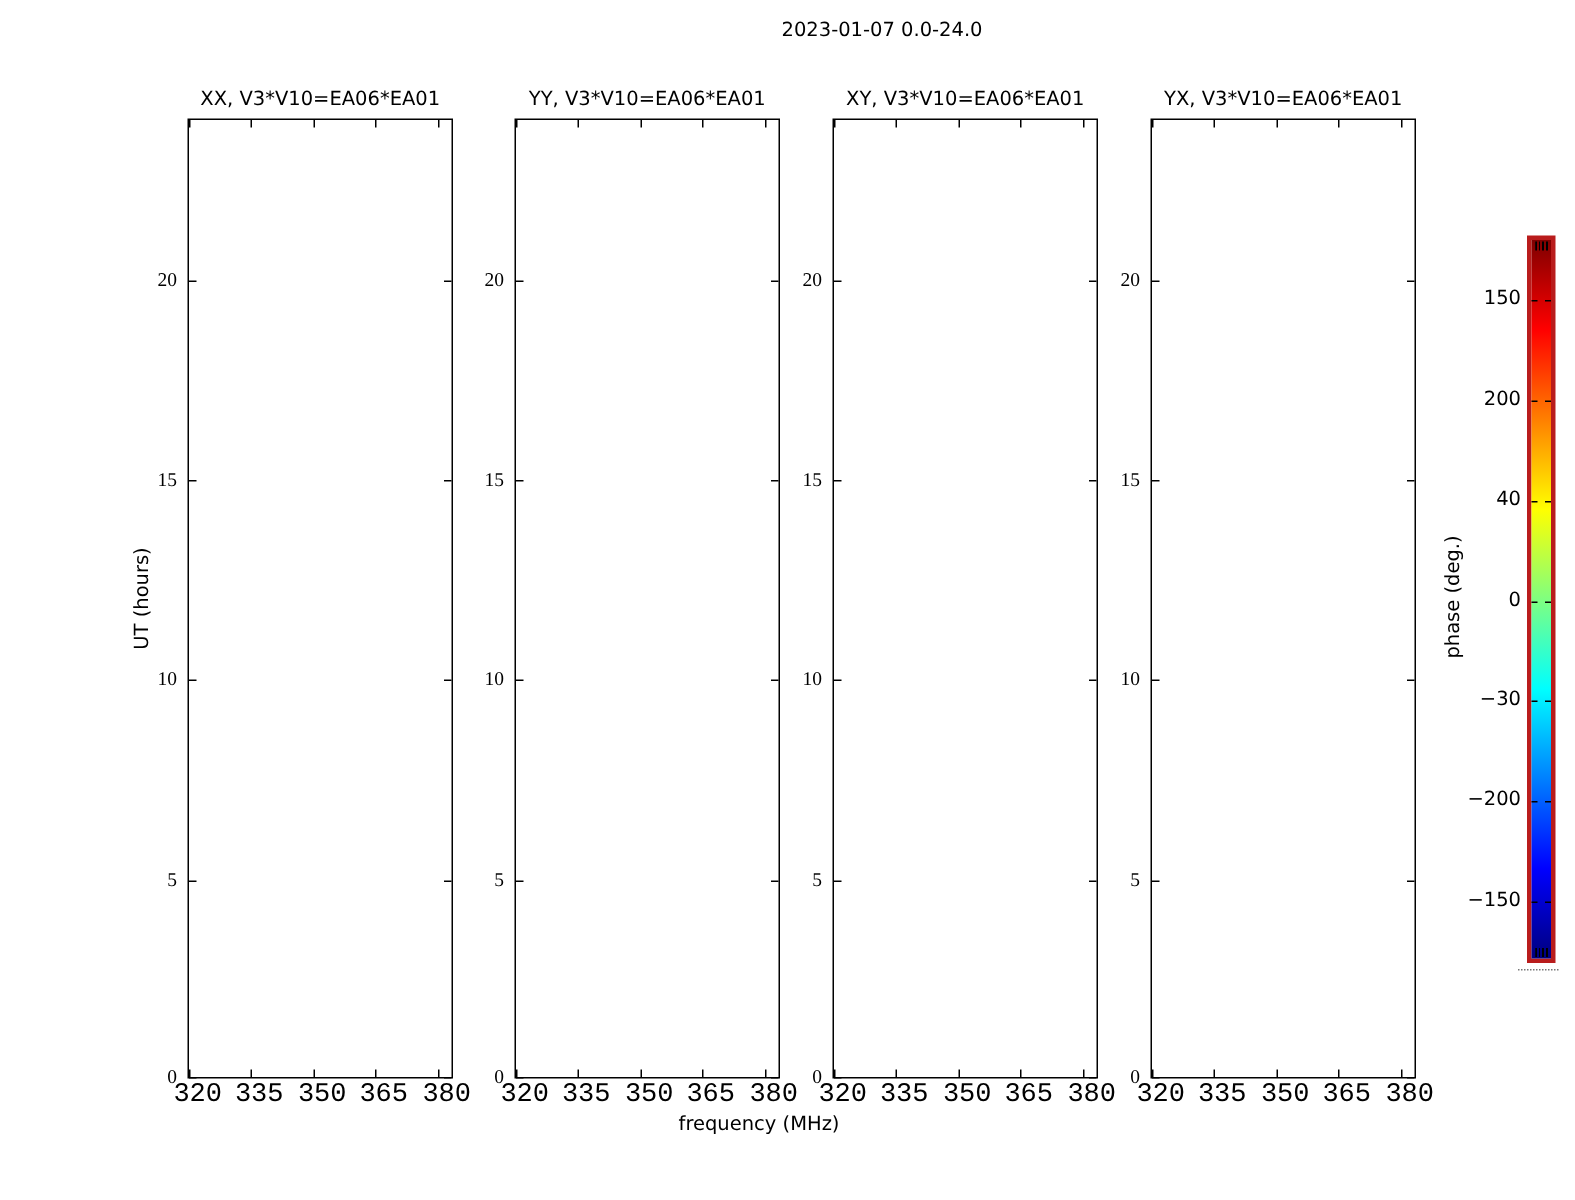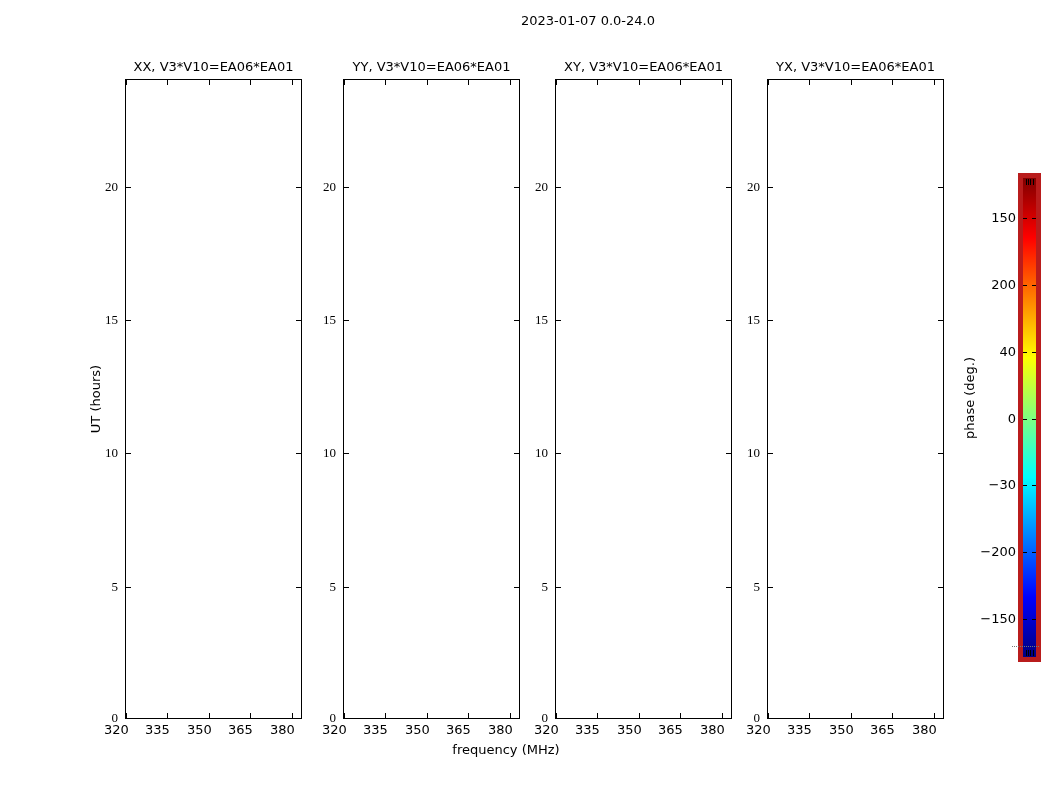--- a/index.html
+++ b/index.html
@@ -18,41 +18,40 @@
   }
   .ptitle {
     position:absolute; bottom:100%; left:50%; transform:translateX(-50%);
     margin-bottom:6px; font-size:13px; white-space:nowrap;
   }
   .ytl {
     position:absolute; right:100%; margin-right:8px; transform:translateY(-52%);
     font-size:13px; line-height:14px; white-space:nowrap;font-family:Liberation Serif, serif;
   }
   .xtl {
-    position:absolute; top:100%; margin-top:5px; width:44px; text-align:left;
-    font-size:13px; line-height:14px;
+    position:absolute; top:100%; margin-top:5px; width:44px; text-align:right;
+    font-size:18px; line-height:14px;font-family:Liberation Mono, monospace;
   }
   .tk { position:absolute; background:#000; }
   .tkb { width:1px; height:5px; bottom:0; }
   .tkt { width:1px; height:5px; top:0; }
   .tkl { width:5px; height:1px; left:0; }
   .tkr { width:5px; height:1px; right:0; }
   .axlabel-x {
     position:absolute; top:742px; left:506px; transform:translateX(-50%);
     font-size:13px; white-space:nowrap;
   }
   .axlabel-y {
     position:absolute; top:399px; left:95px;
     transform:translate(-50%,-50%) rotate(-90deg);
     font-size:13px; white-space:nowrap;
   }
   .cbar {
     position:absolute; left:1018px; top:157px; width:13px; height:479px;
-    border:5px solid #b91c1c;
-    margin-top:16px;
+    border:3px solid #b91c1c;
   }
   .cbar-grad { position:absolute; inset:0; }
   .cbar-hatch {
     position:absolute; left:50%; transform:translateX(-50%);
     width:9px; height:6px;
     background:repeating-linear-gradient(to right, #000 0 1px, transparent 1px 2.4px);
   }
   .cbar-hatch.top { top:1px; }
   .cbar-hatch.bottom { bottom:1px; }
   .ctk { position:absolute; height:1px; width:4px; background:#000; }

